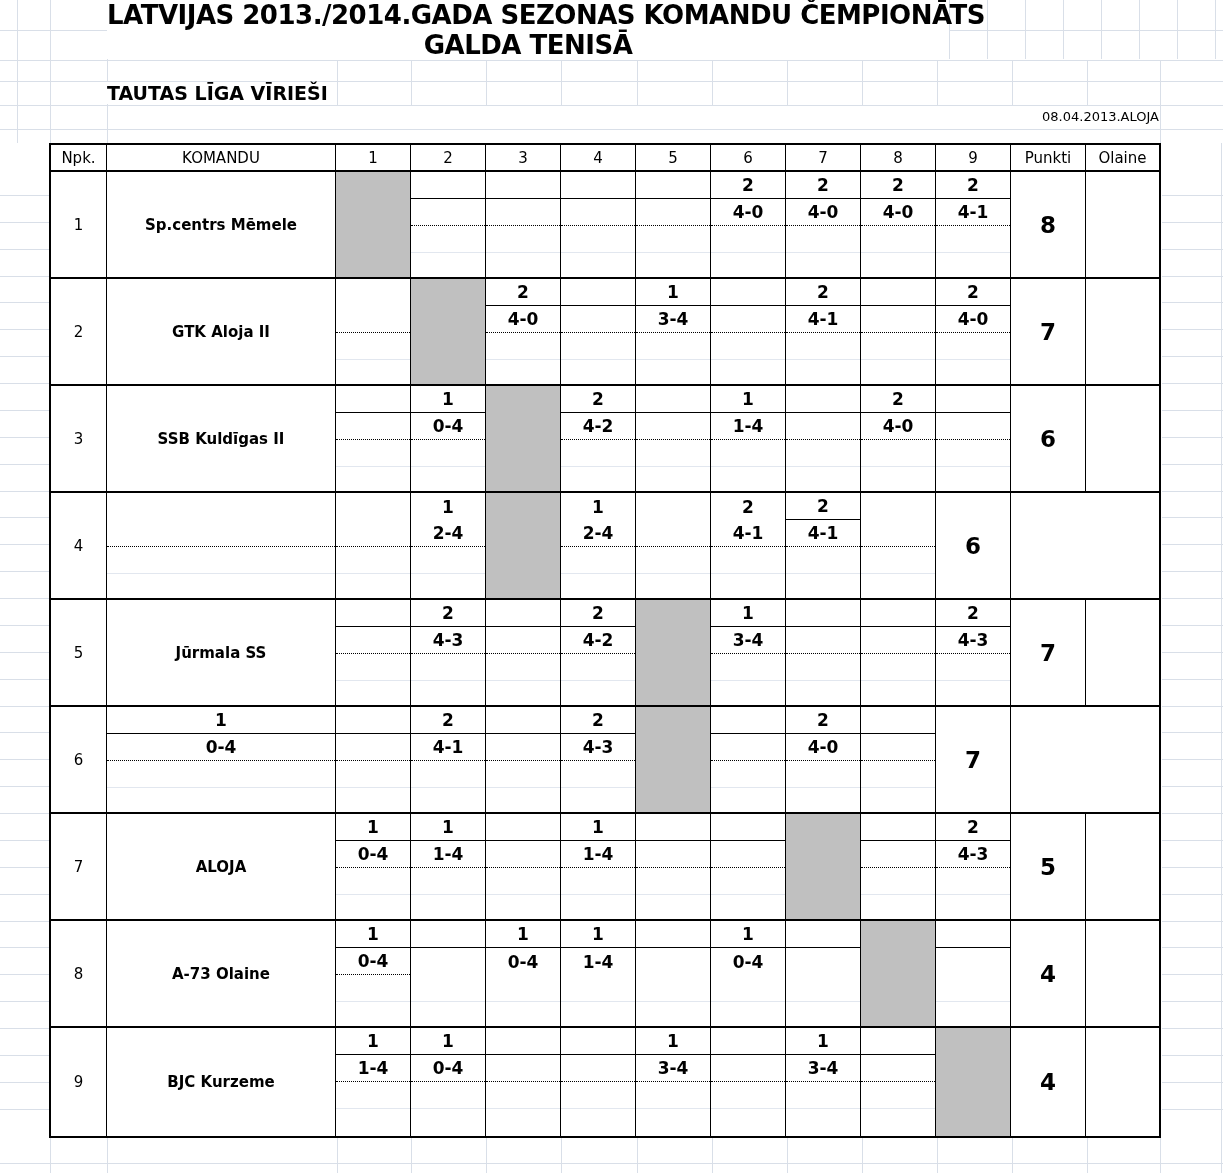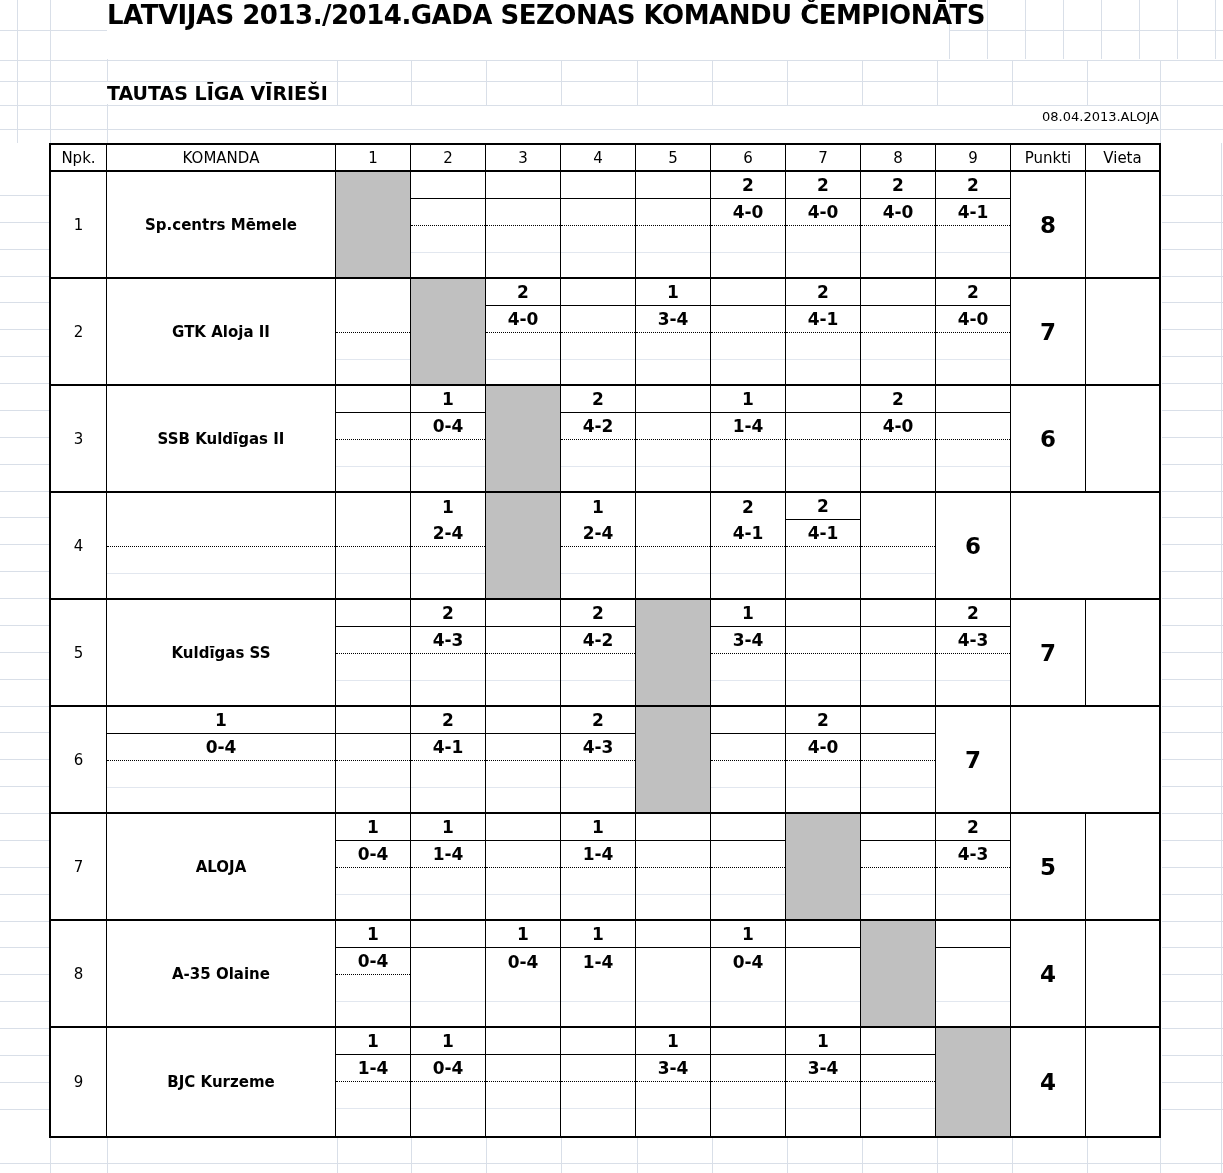--- a/index.html
+++ b/index.html
@@ -161,41 +161,42 @@
     <div class="vline" style="left: 862px; top: 1138px; height: 35px;"></div>
     <div class="vline" style="left: 937px; top: 1138px; height: 35px;"></div>
     <div class="vline" style="left: 1012px; top: 1138px; height: 35px;"></div>
     <div class="vline" style="left: 1087px; top: 1138px; height: 35px;"></div>
     <div class="vline" style="left: 1160px; top: 1138px; height: 35px;"></div>
     <div class="vline" style="left: 1221px; top: 143px; height: 1030px;"></div>
   </div>
 
 <div id="titlebox" class="box">
   <div class="title-line">LATVIJAS 2013./2014.GADA SEZONAS KOMANDU ČEMPIONĀTS</div>
+  <div class="title-line">GALDA TENISĀ</div>
 </div>
 
 <div id="subtitlebox" class="box">TAUTAS LĪGA VĪRIEŠI</div>
 
 <div id="datebox" class="box">08.04.2013.ALOJA</div>
 
 <div id="tbl">
     <div class="hrow grid-cols">
       <div class="hcell">Npk.</div>
-      <div class="hcell">KOMANDA</div>
+      <div class="hcell">KOMANDU</div>
       <div class="hcell">1</div>
       <div class="hcell">2</div>
       <div class="hcell">3</div>
       <div class="hcell">4</div>
       <div class="hcell">5</div>
       <div class="hcell">6</div>
       <div class="hcell">7</div>
       <div class="hcell">8</div>
       <div class="hcell">9</div>
       <div class="hcell">Punkti</div>
-      <div class="hcell">Vieta</div>
+      <div class="hcell">Olaine</div>
     </div>
     <div class="trow grid-cols">
       <div class="cell c-npk">1</div>
       <div class="cell c-name">Sp.centrs Mēmele</div>
       <div class="cell diag"></div>
       <div class="cell mcell">
         <div class="s s1 bsolid"></div>
         <div class="s s2 bdot"></div>
         <div class="s s3 bfaint"></div>
         <div class="s s4"></div>
@@ -404,21 +405,21 @@
         <div class="s s1"></div>
         <div class="s s2 bdot"></div>
         <div class="s s3 bfaint"></div>
         <div class="s s4"></div>
       </div>
       <div class="cell c-punkti">6</div>
       <div class="cell c-vieta"></div>
     </div>
     <div class="trow grid-cols">
       <div class="cell c-npk">5</div>
-      <div class="cell c-name">Kuldīgas SS</div>
+      <div class="cell c-name">Jūrmala SS</div>
       <div class="cell mcell">
         <div class="s s1 bsolid"></div>
         <div class="s s2 bdot"></div>
         <div class="s s3 bfaint"></div>
         <div class="s s4"></div>
       </div>
       <div class="cell mcell">
         <div class="s s1 bsolid">2</div>
         <div class="s s2 bdot">4-3</div>
         <div class="s s3 bfaint"></div>
@@ -568,21 +569,21 @@
         <div class="s s1 bsolid">2</div>
         <div class="s s2 bdot">4-3</div>
         <div class="s s3 bfaint"></div>
         <div class="s s4"></div>
       </div>
       <div class="cell c-punkti">5</div>
       <div class="cell c-vieta"></div>
     </div>
     <div class="trow grid-cols">
       <div class="cell c-npk">8</div>
-      <div class="cell c-name">A-35 Olaine</div>
+      <div class="cell c-name">A-73 Olaine</div>
       <div class="cell mcell">
         <div class="s s1 bsolid">1</div>
         <div class="s s2 bdot">0-4</div>
         <div class="s s3 bfaint"></div>
         <div class="s s4"></div>
       </div>
       <div class="cell mcell">
         <div class="s s1 bsolid"></div>
         <div class="s s2"></div>
         <div class="s s3 bfaint"></div>

